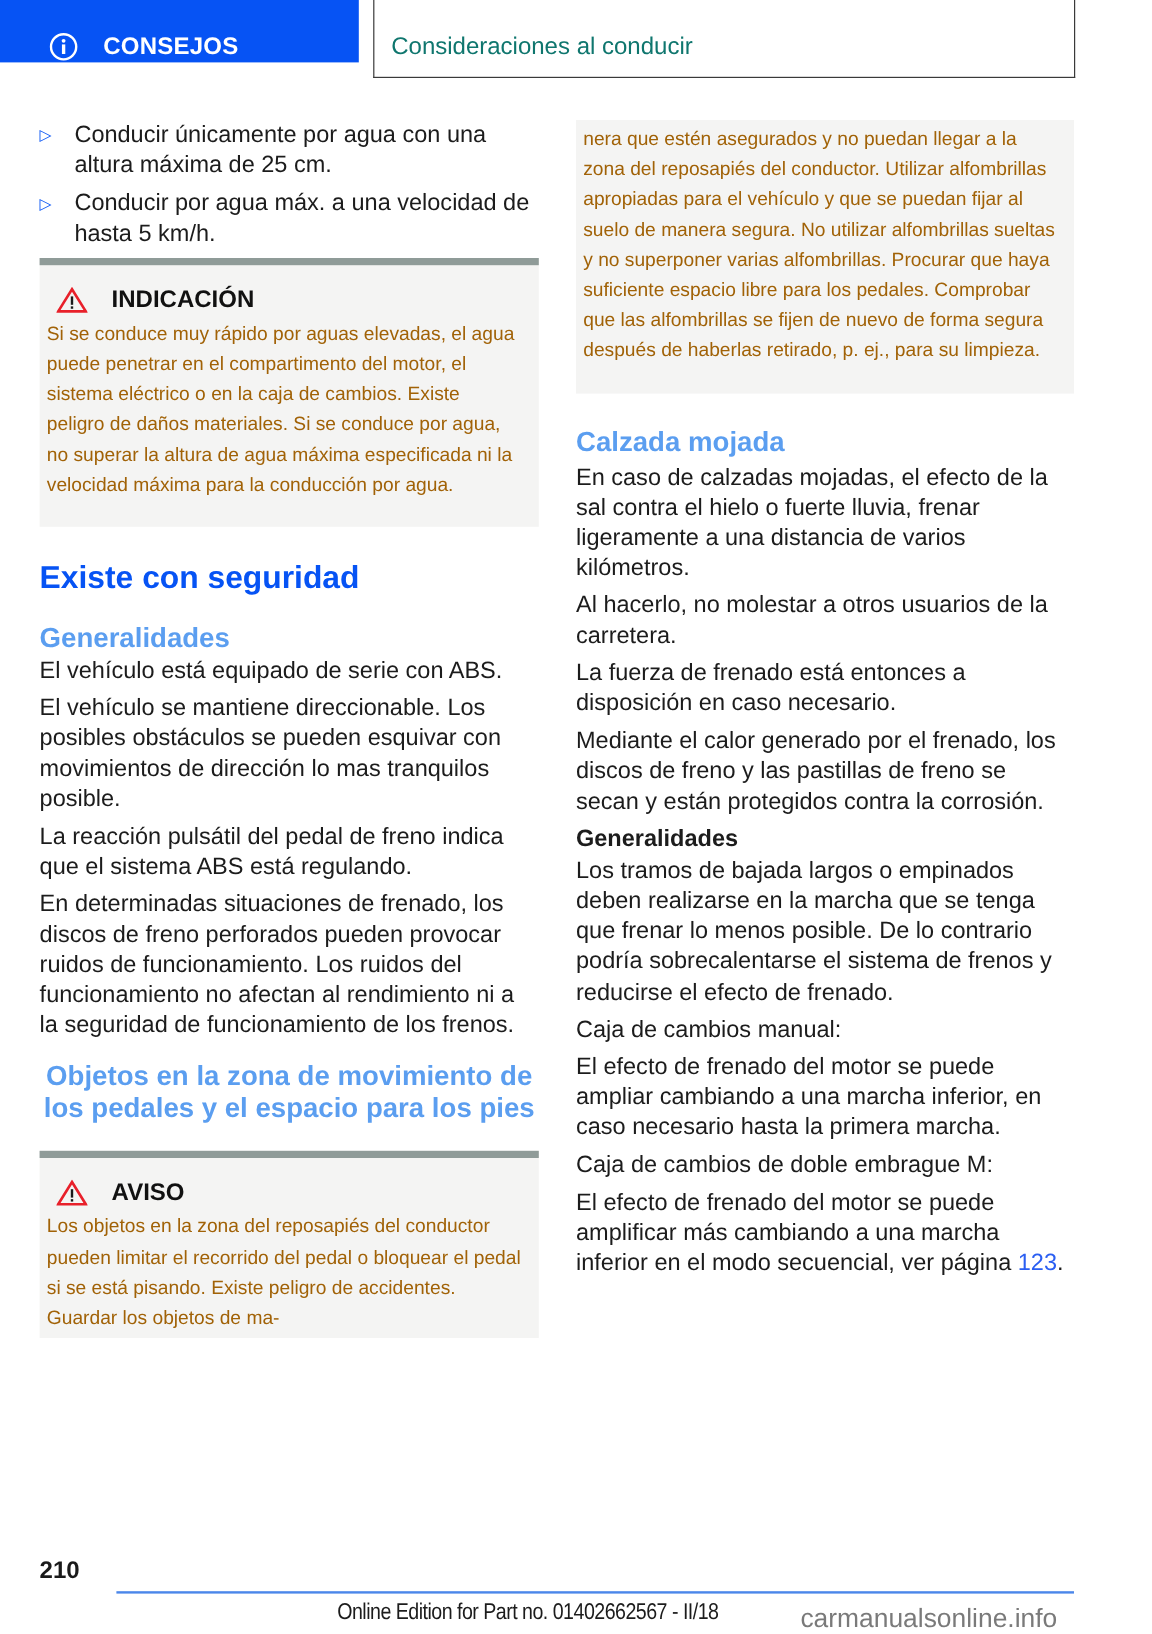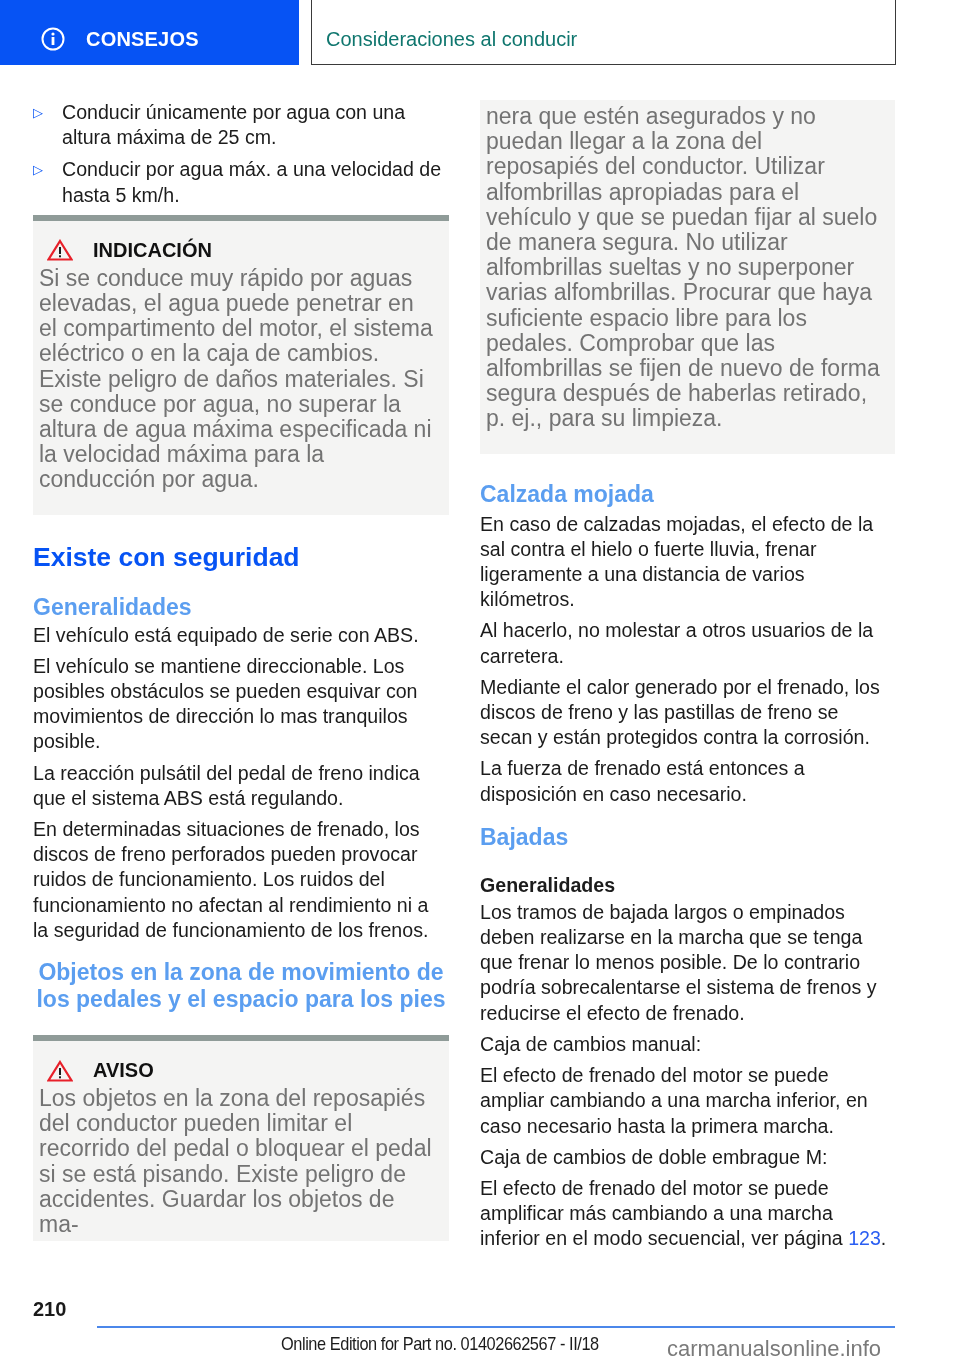--- a/index.html
+++ b/index.html
@@ -1,21 +1,21 @@
 <!DOCTYPE html>
 <html><head>
 <meta charset="utf-8">
 <style>
   * { box-sizing: border-box; margin: 0; padding: 0; }
   html, body { width: 960px; height: 1362px; background: #ffffff; overflow: hidden; }
   body { position: relative; font-family: "Liberation Sans", sans-serif; color: #1a1a1a; }
 
   
   .hdr-tab {
-    position: absolute; left: 0; top: 0; width: 299px; height: 65px;
+    position: absolute; left: 0; top: 0; width: 299px; height: 52px;
     background: #0653f4; color: #fff; display: flex; align-items: center;
   }
   .hdr-icon { position: absolute; left: 41px; top: 27px; width: 24px; height: 24px; }
   .hdr-tab-label {
     position: absolute; left: 86px; top: 28px; font-weight: bold; font-size: 20px; letter-spacing: 0.2px;
   }
   .hdr-title-box {
     position: absolute; left: 311px; top: -2px; width: 585px; height: 67px;
     border: 1.5px solid #3a3a3a; border-top: none; background: #fff;
   }
@@ -32,24 +32,24 @@
 
   .bullet { position: relative; padding-left: 29px; font-size: 19.6px; line-height: 25.2px; margin-bottom: 7px; color: #1c1c1c; }
   .bullet-mark { position: absolute; left: 0; top: 0; color: #0653f4; font-size: 13px; line-height: 25.2px; }
 
   .h-lightblue { color: #5b9ef0; font-weight: bold; }
   .h2 { font-size: 23px; line-height: 28px; }
   .h1 { color: #0653f4; font-weight: bold; font-size: 26.5px; line-height: 32px; }
   .h-black { font-weight: bold; font-size: 19.6px; line-height: 25px; color: #1c1c1c; }
 
   .notice { background: #f4f4f3; border-top: 6px solid #8f9b98; padding: 18px 14px 22px 6px; }
-  .notice-head { display: flex; align-items: center; margin-bottom: 4px; }
+  .notice-head { display: flex; align-items: flex-start; margin-bottom: 4px; }
   .warn-icon { width: 26px; height: 22px; margin-left: 8px; margin-right: 20px; }
   .notice-title { font-weight: bold; font-size: 20px; color: #111; }
-  .notice-body { font-size: 23px; line-height: 25.2px; color: #737373; }
+  .notice-body { font-size: 16px; line-height: 25.2px; color: #a16207; }
 
   .cont-box { background: #f4f4f3; padding: 4px 14px 22px 6px; width: 415px; }
 
   .link { color: #2a5ef2; }
 
   
   .page-num { position: absolute; left: 33px; top: 1298px; font-weight: bold; font-size: 20px; color: #1a1a1a; }
   .footer-line { position: absolute; left: 97px; top: 1326px; width: 798px; height: 2px; background: #4b87ea; }
   .footer-text { position: absolute; left: 281px; top: 1333px; font-size: 19px; color: #1c1c1c; letter-spacing: -0.5px; transform: scaleX(0.86); transform-origin: left top; white-space: nowrap; }
   .watermark { position: absolute; left: 667px; top: 1336px; font-size: 22px; color: #7a7a7a; white-space: nowrap; }
@@ -115,24 +115,23 @@
 </div>
 
 <div class="col col-right">
   <div class="cont-box">
     <div class="notice-body">nera que estén asegurados y no puedan llegar a la zona del reposapiés del conductor. Utilizar alfombrillas apropiadas para el vehículo y que se puedan fijar al suelo de manera segura. No utilizar alfombrillas sueltas y no superponer va­rias alfombrillas. Procurar que haya suficiente espacio libre para los pedales. Comprobar que las alfombrillas se fijen de nuevo de forma se­gura después de haberlas retirado, p. ej., para su limpieza.</div>
   </div>
 
   <div class="h-lightblue h2" style="margin-top:26px; margin-bottom:4px;">Calzada mojada</div>
   <div class="p">En caso de calzadas mojadas, el efecto de la sal contra el hielo o fuerte lluvia, frenar ligeramente a una distancia de varios kilómetros.</div>
   <div class="p">Al hacerlo, no molestar a otros usuarios de la ca­rretera.</div>
+  <div class="p">La fuerza de frenado está entonces a disposición en caso necesario.</div>
   <div class="p">Mediante el calor generado por el frenado, los discos de freno y las pastillas de freno se secan y están protegidos contra la corrosión.</div>
-  <div class="p">La fuerza de frenado está entonces a disposición en caso necesario.</div>
 
-  <div class="h-lightblue h2" style="margin-top:16px; margin-bottom:22px;">Bajadas</div>
   <div class="h-black" style="margin-bottom:2px;">Generalidades</div>
   <div class="p">Los tramos de bajada largos o empinados deben realizarse en la marcha que se tenga que frenar lo menos posible. De lo contrario podría sobreca­lentarse el sistema de frenos y reducirse el efecto de frenado.</div>
   <div class="p">Caja de cambios manual:</div>
   <div class="p">El efecto de frenado del motor se puede ampliar cambiando a una marcha inferior, en caso nece­sario hasta la primera marcha.</div>
   <div class="p">Caja de cambios de doble embrague M:</div>
   <div class="p">
     <span>El efecto de frenado del motor se puede amplifi­car más cambiando a una marcha inferior en el modo secuencial, ver página </span><a class="link">123</a><span>.</span>
   </div>
 </div>
 

